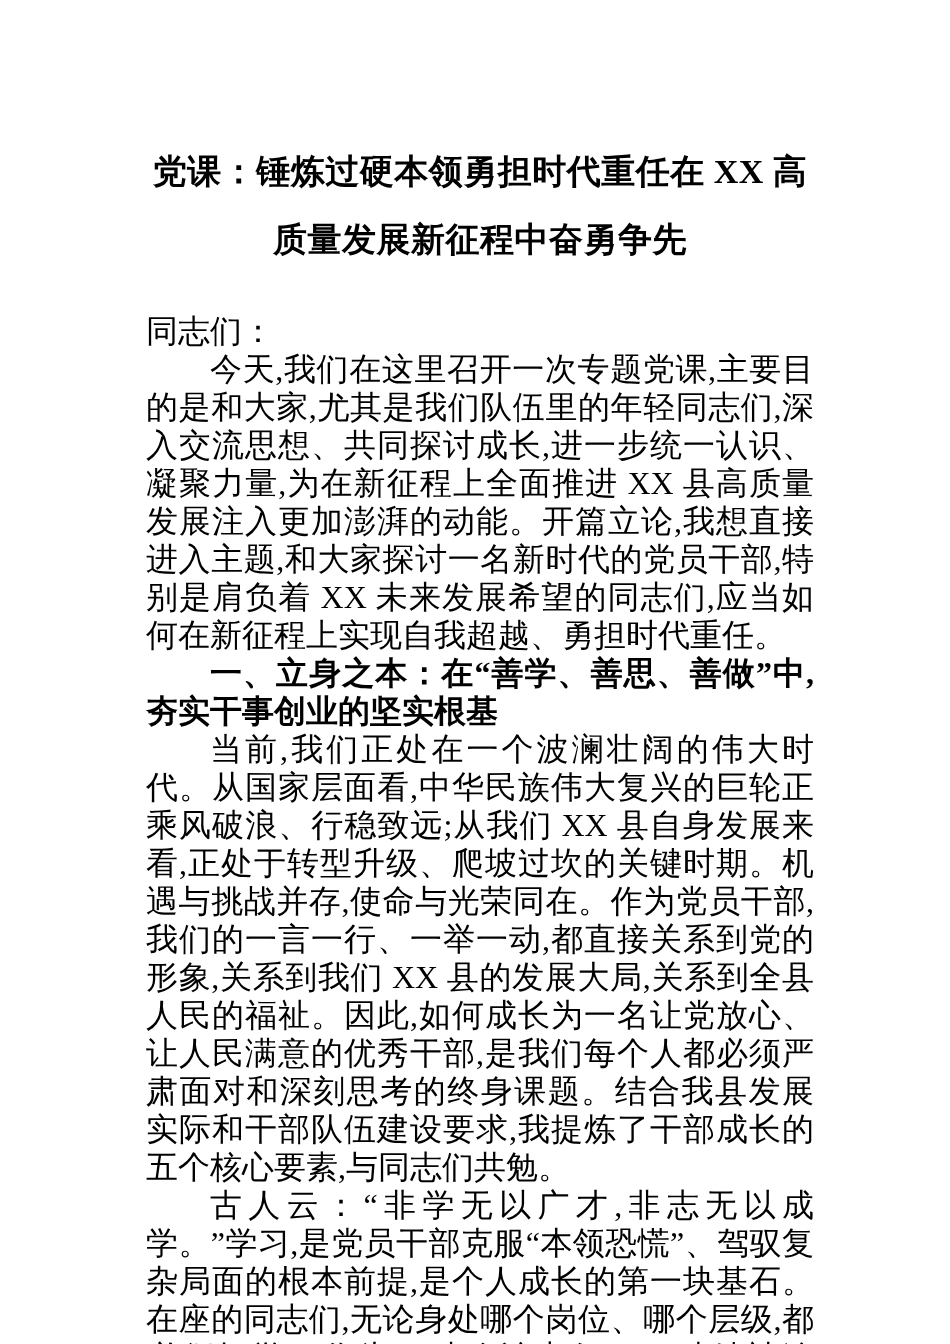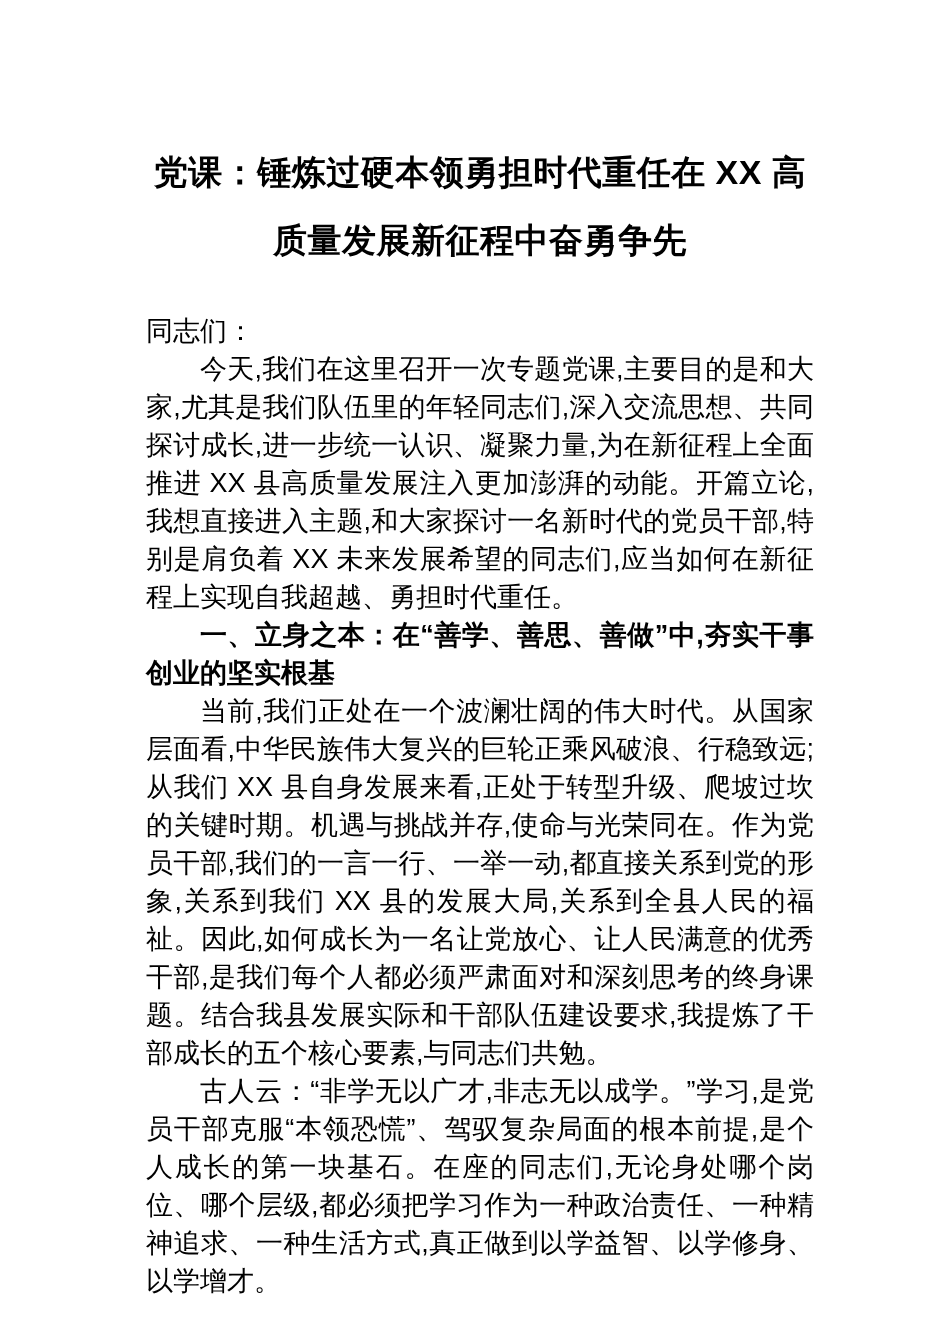--- a/index.html
+++ b/index.html
@@ -10,33 +10,33 @@
   .page {
     position: relative;
     width: 950px;
     height: 1344px;
     margin: 0 auto;
     background: #ffffff;
     color: #000000;
     box-sizing: border-box;
     padding: 138px 136px 0 146px;
     overflow: hidden;
-    font-family: Liberation Sans, sans-serif;
+    font-family: Liberation Serif, serif;
   }
   .doc-title {
     margin: 0 0 38px 0;
     font-size: 34px;
     font-weight: bold;
     text-align: center;
     line-height: 2.0;
     letter-spacing: 0.5px;
   }
   .doc-body p {
     margin: 0;
-    font-size: 27px;
+    font-size: 32px;
     line-height: 38px;
     text-align: justify;
     text-justify: inter-character;
     text-align-last: left;
     word-break: break-all;
   }
   .doc-body p.indent {
     text-indent: 2em;
   }
   .doc-body p.bold {

